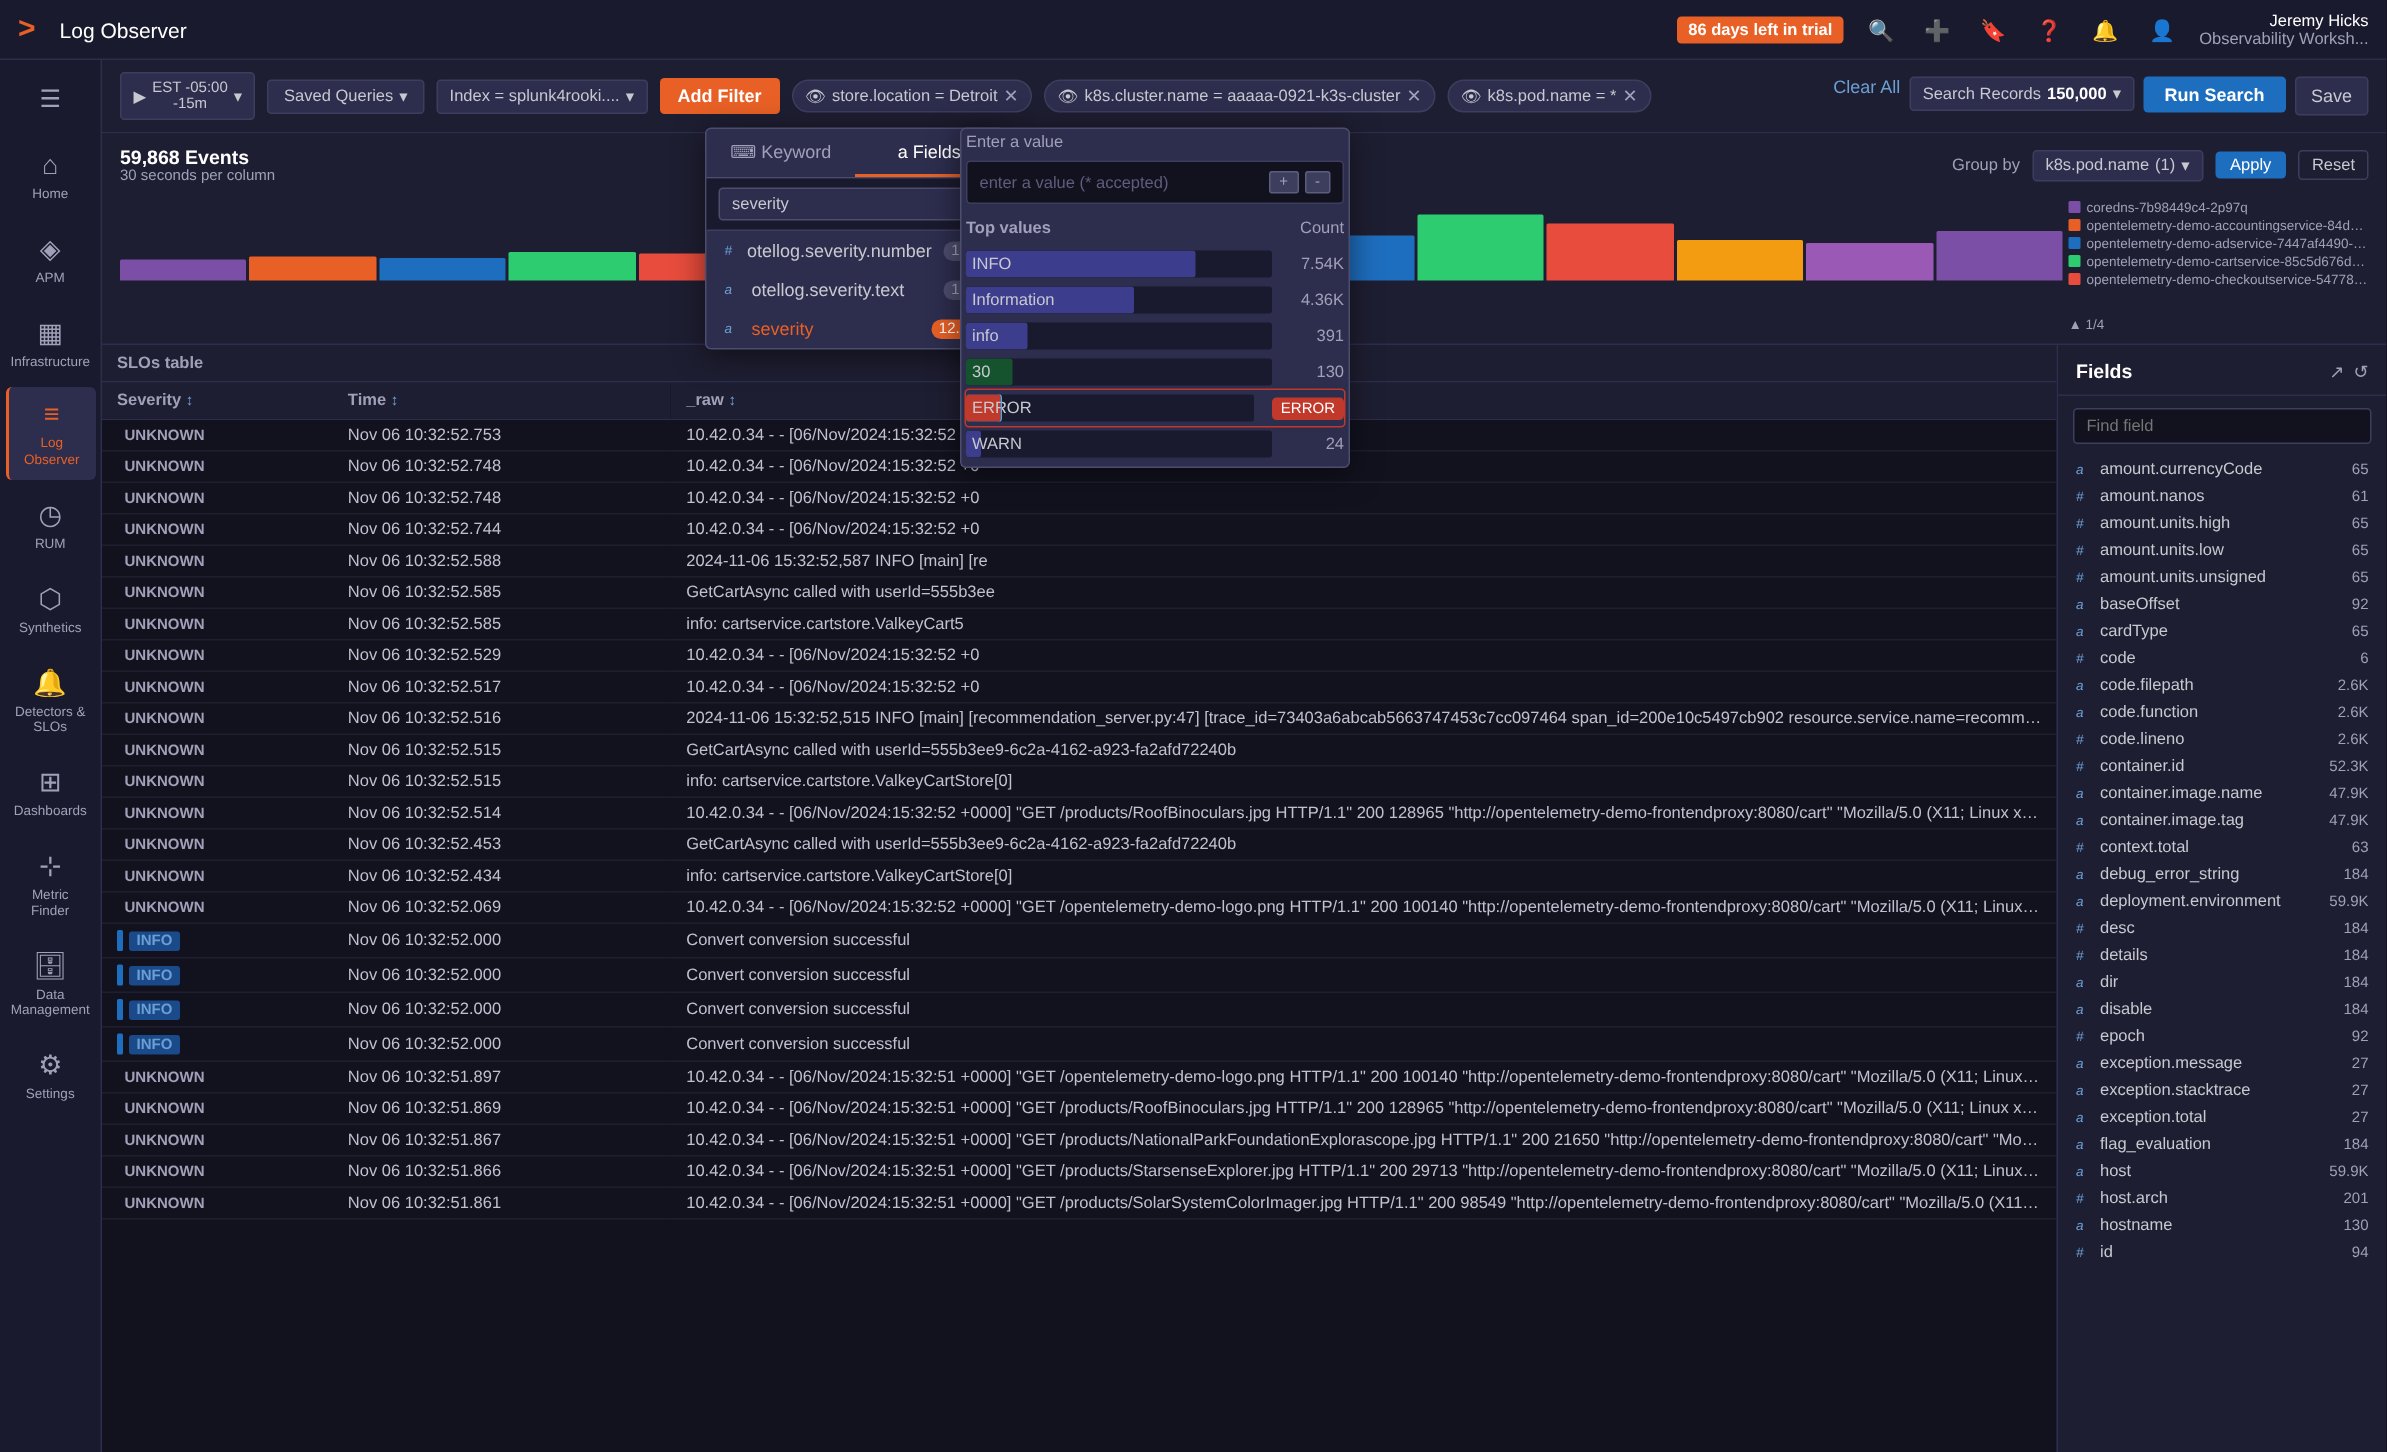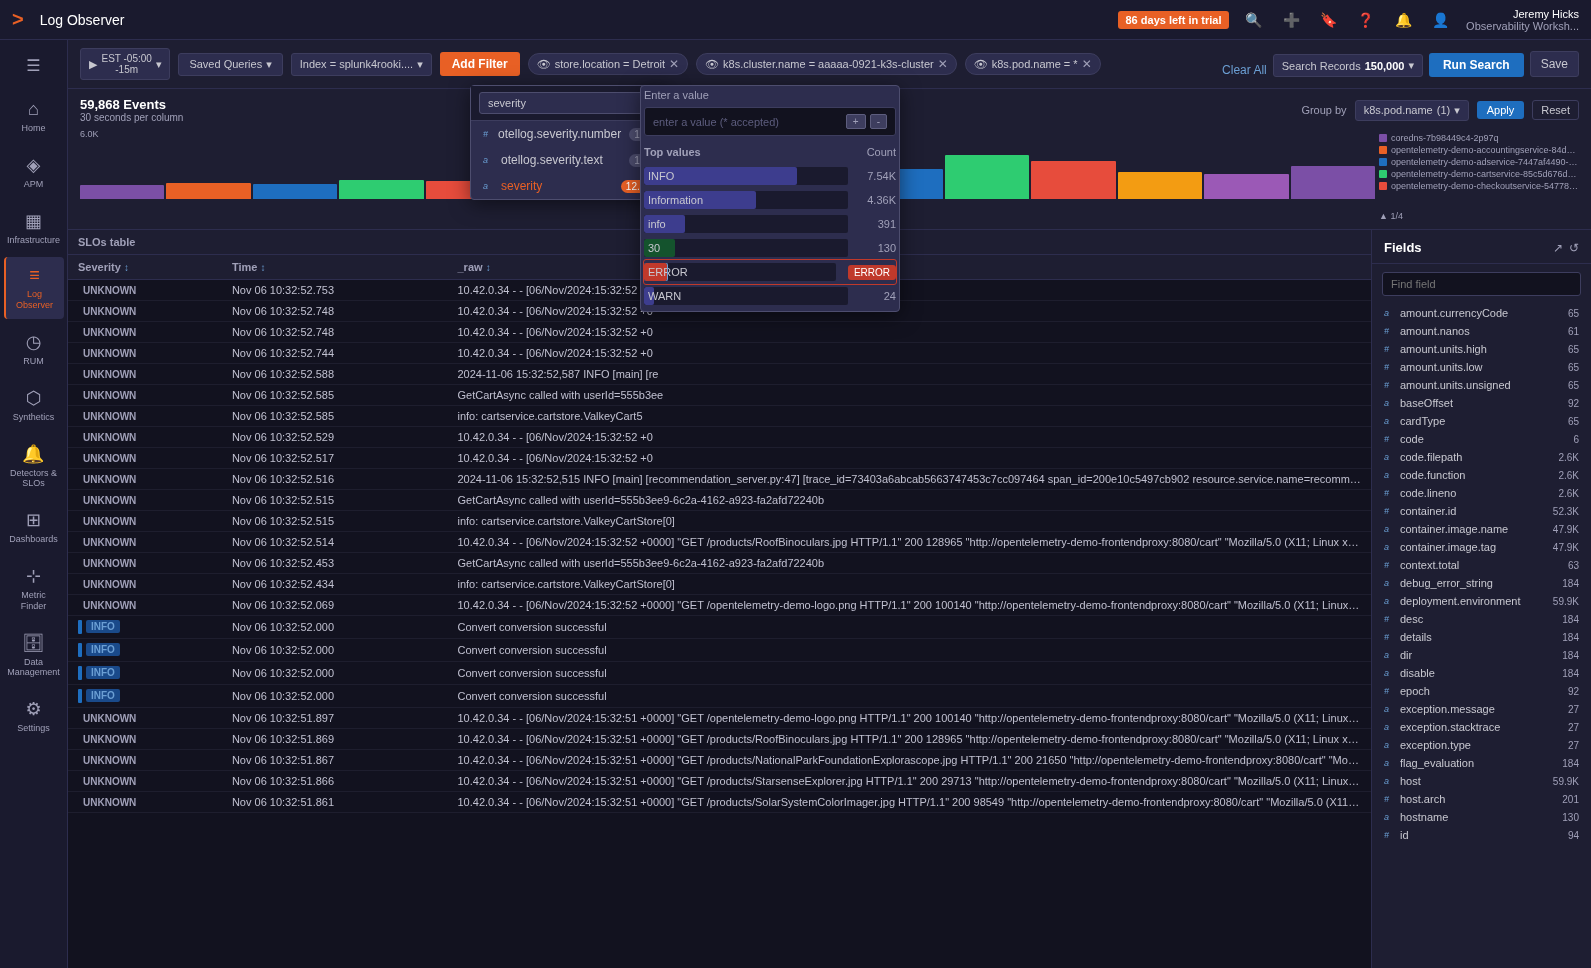--- a/index.html
+++ b/index.html
@@ -168,21 +168,21 @@
       border: 1px solid #3d3d5e;
       color: #c8c8d0;
       padding: 3px 8px;
       border-radius: 12px;
       font-size: 11px;
       display: flex;
       align-items: center;
       gap: 4px;
     }
     .filter-chip .close { cursor: pointer; color: #a0a0b8; font-size: 12px; }
-    .toolbar-right { margin-left: auto; display: flex; align-items: flex-end; gap: 6px; }
+    .toolbar-right { margin-left: auto; display: flex; align-items: flex-start; gap: 6px; }
     .clear-all-btn {
       background: none;
       border: none;
       color: #6b9fd4;
       cursor: pointer;
       font-size: 12px;
     }
     .search-records {
       background: #2d2d4e;
       border: 1px solid #3d3d5e;
@@ -642,21 +642,20 @@
             <span>k8s.pod.name</span>
             <span>(1)</span>
             <span>▾</span>
           </div>
           <button class="apply-btn">Apply</button>
           <button class="reset-btn">Reset</button>
         </div>
       </div>
       <div style="display:flex;gap:4px;">
         <div style="flex:1;">
-          <div style="font-size:9px;color:#a0a0b8;margin-bottom:2px;">6.0K</div>
           <div class="chart-bars" id="chart-bars">
               <div class="bar-group">
                 <div class="bar" style="height: 13.75px; background: rgb(123, 79, 166); width: 100%;"></div>
               </div>
               <div class="bar-group">
                 <div class="bar" style="height: 16.5px; background: rgb(232, 96, 37); width: 100%;"></div>
               </div>
               <div class="bar-group">
                 <div class="bar" style="height: 15.4px; background: rgb(30, 110, 191); width: 100%;"></div>
               </div>
@@ -993,21 +992,21 @@
     <span class="field-name">exception.message</span>
     <span class="field-count">27</span>
   </div>
             <div class="field-item">
     <span class="field-type">a</span>
     <span class="field-name">exception.stacktrace</span>
     <span class="field-count">27</span>
   </div>
             <div class="field-item">
     <span class="field-type">a</span>
-    <span class="field-name">exception.type</span>
+    <span class="field-name">exception.total</span>
     <span class="field-count">27</span>
   </div>
             <div class="field-item">
     <span class="field-type">a</span>
     <span class="field-name">flag_evaluation</span>
     <span class="field-count">184</span>
   </div>
             <div class="field-item">
     <span class="field-type">a</span>
     <span class="field-name">host</span>
@@ -1028,20 +1027,28 @@
     <span class="field-name">id</span>
     <span class="field-count">94</span>
   </div>
           </div>
       </div>
     </div>
   </div>
 </div>
 
 <div class="add-filter-dropdown">
+  <div class="filter-tabs">
+    <div class="filter-tab">
+      <span>⌨</span> Keyword
+    </div>
+    <div class="filter-tab active">
+      <span>a</span> Fields
+    </div>
+  </div>
   <div style="padding:6px 8px;background:#1a1a2e;border-bottom:1px solid #3d3d5e;">
     <input type="text" value="severity" style="width: 100%; background: rgb(45, 45, 78); border: 1px solid rgb(77, 77, 110); color: rgb(200, 200, 208); padding: 4px 8px; border-radius: 3px; font-size: 11px;">
   </div>
   <div id="filter-items">
       <div class="filter-item">
     <span style="font-size:9px;color:#6b9fd4;font-style:italic;width:10px;">#</span>
     <span>otellog.severity.number</span>
     <span class="count">12K</span>
   </div>
       <div class="filter-item">

